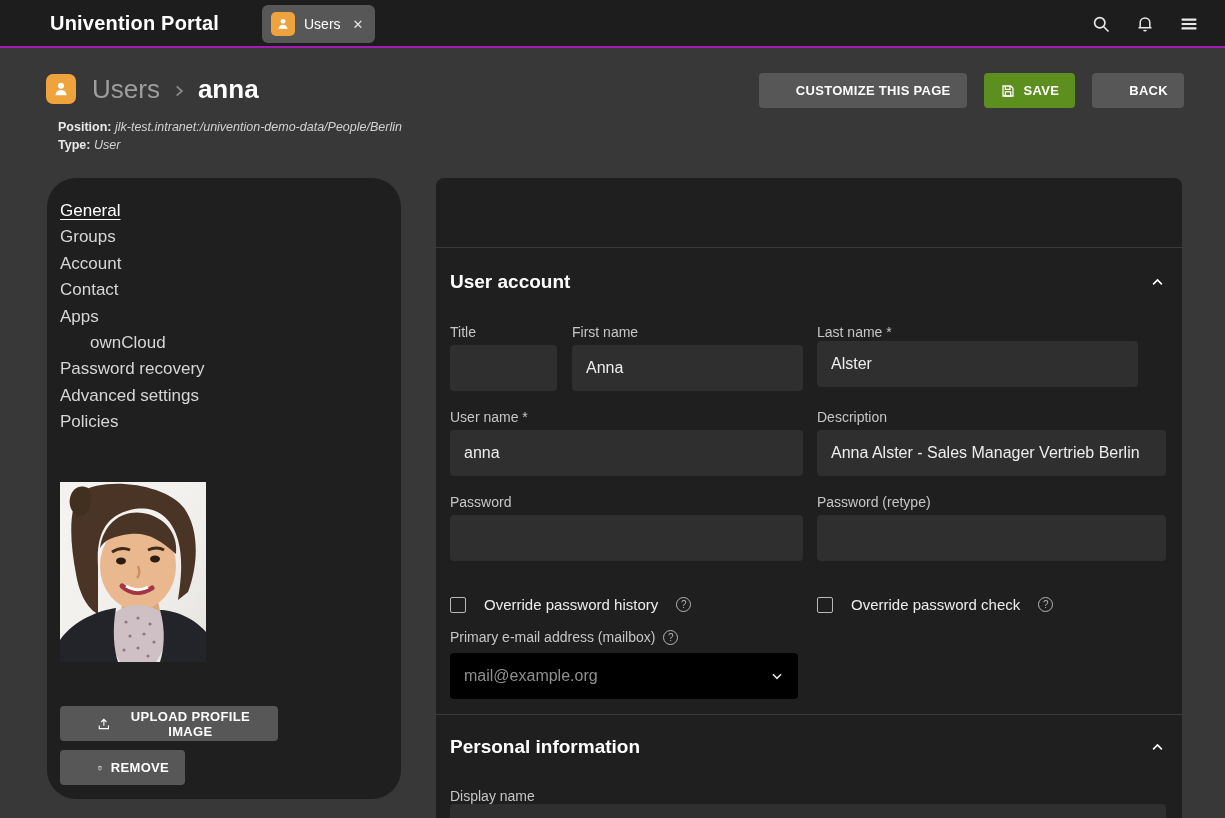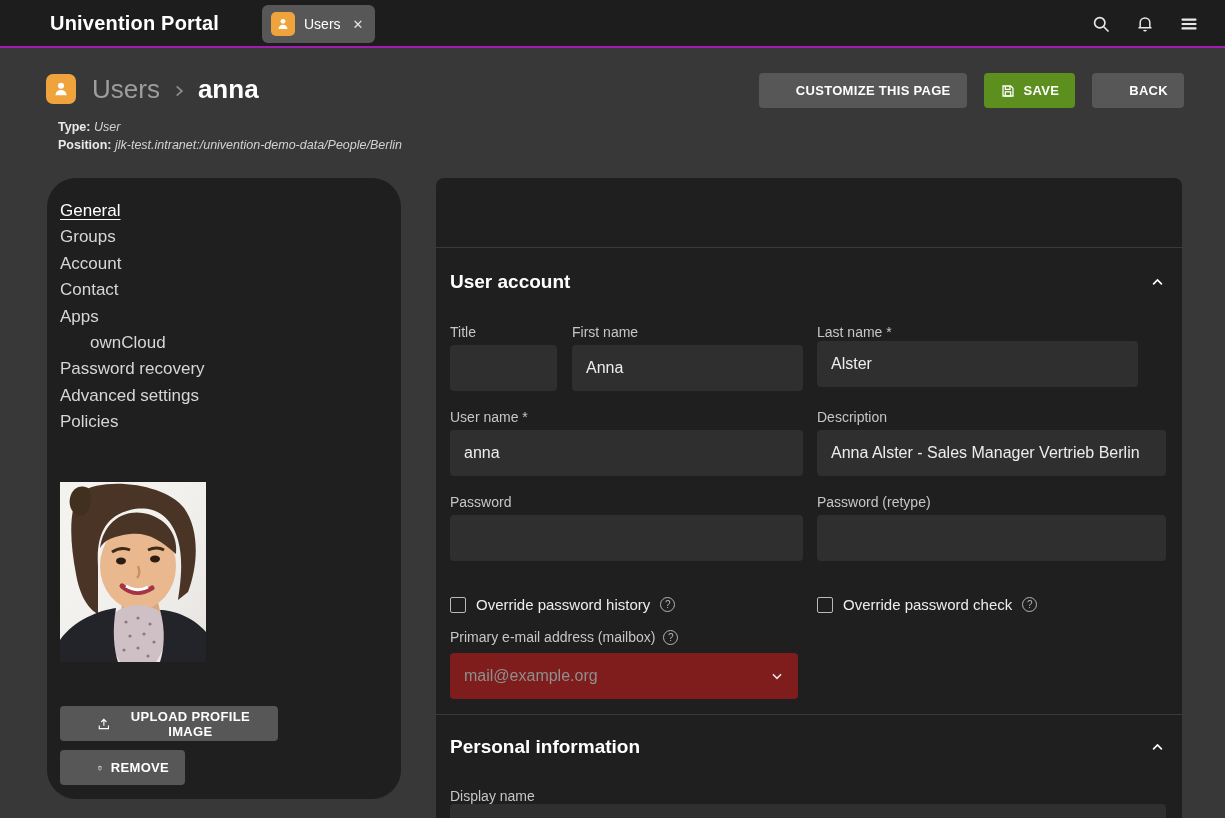--- a/index.html
+++ b/index.html
@@ -73,31 +73,31 @@
   .sec-title { position:absolute; left:14px; font-size:19px; font-weight:600;
     color:#ffffff; }
   .sec-chevron { position:absolute; right:17px; width:15px; height:15px;
     color:#ffffff; cursor:pointer; }
 
   .f-label { position:absolute; font-size:14px; color:#c6c6c6; }
   .f-input { position:absolute; height:46px; background:#2f2f2f; border:none;
     border-radius:4px; color:#ededed; font-size:16px; font-family:inherit;
     padding:0 14px; }
 
-  .chk-row { position:absolute; display:flex; align-items:center; gap:10px; }
+  .chk-row { position:absolute; display:flex; align-items:center; gap:18px; }
   .chk { width:16px; height:16px; border:1.5px solid #b9b9b9; border-radius:2px;
     background:transparent; flex:none; cursor:pointer; }
   .chk-label { font-size:15px; color:#ededed; }
   .help { width:15px; height:15px; border:1.2px solid #b4b4b4; border-radius:50%;
     color:#b4b4b4; font-size:10px; display:inline-flex; align-items:center;
     justify-content:center; flex:none; cursor:pointer; }
   .lbl-help { position:absolute; display:flex; align-items:center; gap:8px; }
 
   .combo { position:absolute; left:14px; top:475px; width:348px; height:46px;
-    background:#7f1d1d; border-radius:4px; display:flex; align-items:center;
+    background:#000000; border-radius:4px; display:flex; align-items:center;
     padding:0 14px; cursor:pointer; }
   .combo-ph { flex:1; font-size:16px; color:#8f8f8f; }
   .combo-chev { width:14px; height:14px; color:#e6e6e6; }
 </style>
 </head>
 <body>
 
 <div class="topbar">
   <div class="topbar-title">Univention Portal</div>
 
@@ -139,26 +139,26 @@
 <div class="crumb">
   <span class="crumb-section">Users</span>
   <svg class="crumb-sep" viewBox="0 0 24 24" fill="none" stroke="currentColor" stroke-width="3">
     <polyline points="8,4 17,12 8,20"></polyline>
   </svg>
   <span class="crumb-item">anna</span>
 </div>
 
 <div class="meta">
   <div>
+    <b>Position:</b>
+    <i>jlk-test.intranet:/univention-demo-data/People/Berlin</i>
+  </div>
+  <div>
     <b>Type:</b>
     <i>User</i>
-  </div>
-  <div>
-    <b>Position:</b>
-    <i>jlk-test.intranet:/univention-demo-data/People/Berlin</i>
   </div>
 </div>
 
 <div class="actions">
   <button class="btn btn-gray">
     <span>CUSTOMIZE THIS PAGE</span>
   </button>
   <button class="btn btn-green">
     <svg viewBox="0 0 24 24" fill="none" stroke="#ffffff" stroke-width="1.9">
       <path d="M4.5 4.5h11.5l3.5 3.5v11.5H4.5z"></path>

